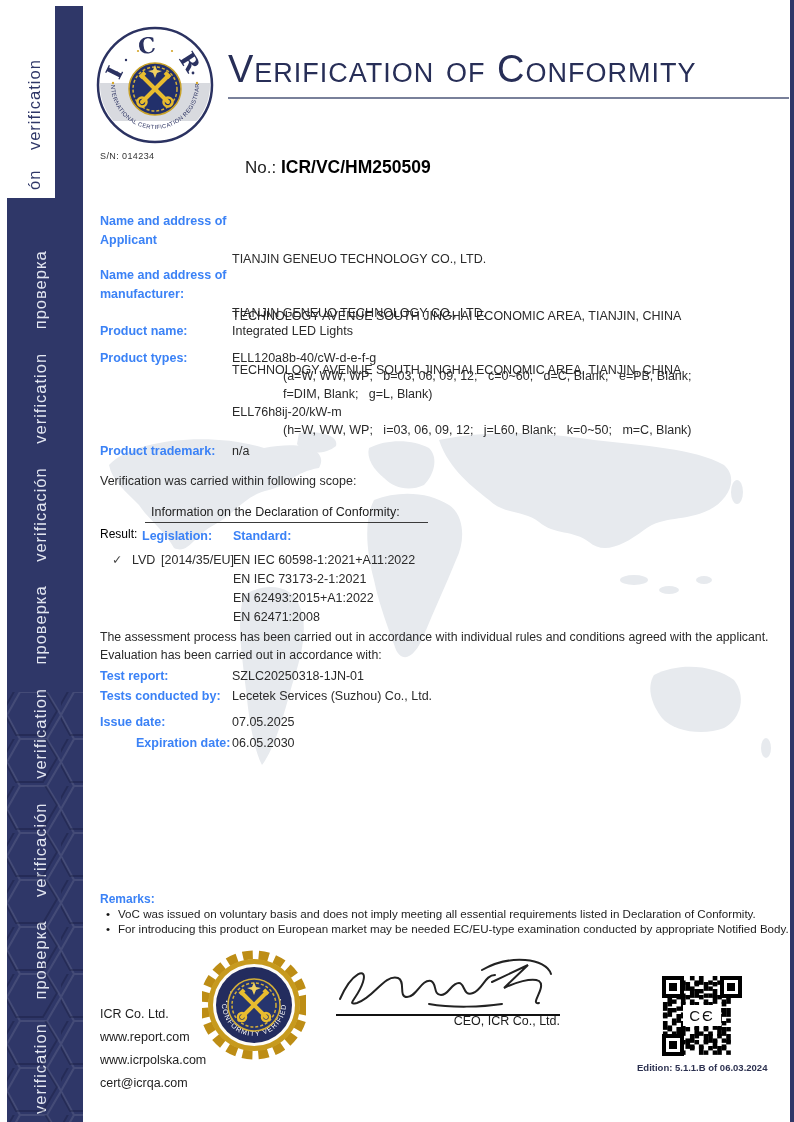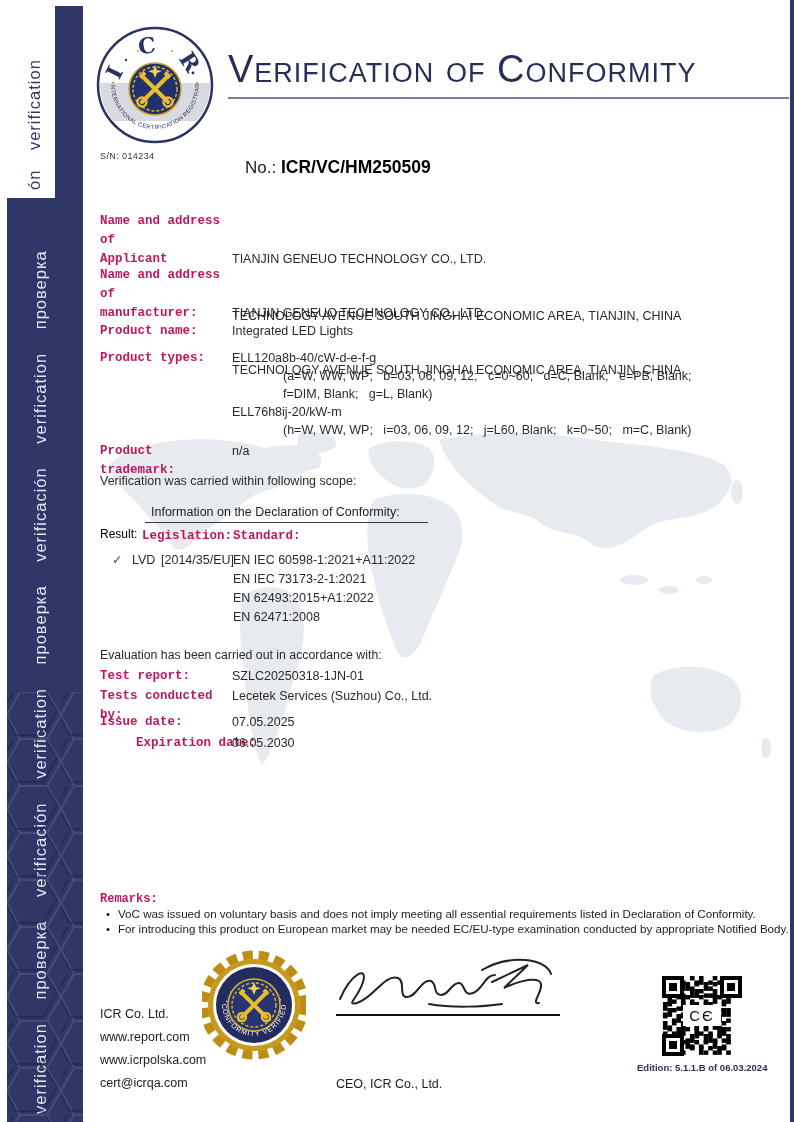--- a/index.html
+++ b/index.html
@@ -21,36 +21,36 @@
   
   .edge-right{left:790px;top:0;width:4px;height:1122px;background:#2f3768;}
   
   .title{left:228px;top:48px;font-variant:small-caps;font-size:38px;letter-spacing:1px;
          color:#272e57;}
   .title-underline{left:228px;top:97px;width:561px;height:2px;background:#79809a;}
   .sn{left:100px;top:151px;font-size:9px;letter-spacing:.4px;color:#333;}
   .no-line{left:245px;top:157px;font-size:17px;color:#222;}
   .no-line b{font-size:17.5px;color:#000;}
   
-  .lbl{font-weight:bold;font-size:12.5px;line-height:19px;color:#be185d;font-family:Liberation Mono, monospace;}
+  .lbl{font-weight:bold;font-size:12.5px;line-height:19px;color:#3b82f6;}
   .val{font-size:12.5px;line-height:19px;color:#2a2a2a;}
   .lcol{left:100px;width:132px;}
   .vcol{left:232px;white-space:pre;}
   .indent{left:283px;}
   
   .doc-head{left:145px;top:505px;font-size:12.5px;color:#1c1c1c;
             border-bottom:1.5px solid #3a3a3a;padding:0 28px 3px 6px;}
   .cols{top:527px;font-size:12.5px;}
   .small-reg{font-weight:normal;font-size:12px;color:#000000;}
   
   .rem-item{font-size:11.6px;line-height:15px;white-space:pre;color:#1d1d1d;}
   .bullet{display:inline-block;width:12px;color:#111;}
   
   .contact{font-size:12.5px;line-height:23px;color:#1d1d1d;}
-  .ceo{left:336px;top:1077px;width:224px;text-align:left;font-size:12.5px;color:#1c1c1c;}
+  .ceo{left:336px;top:1014px;width:224px;text-align:right;font-size:12.5px;color:#1c1c1c;}
   .sig-line{left:336px;top:1014px;width:224px;height:2px;background:#111;}
   .qr{left:662px;top:976px;width:80px;height:80px;background:#fff;}
   .qr pre{margin:0;position:absolute;left:1px;top:2px;font-family:"DejaVu Sans Mono",monospace;
           font-size:7.5px;line-height:6.4px;letter-spacing:0;color:#000;}
   .finder{position:absolute;width:14px;height:14px;border:4px solid #000;background:#fff;}
   .finder .core{position:absolute;left:3px;top:3px;width:8px;height:8px;background:#000;}
   .ce-box{position:absolute;left:21px;top:29px;width:38px;height:21px;background:#fff;
           text-align:center;font-size:15px;letter-spacing:2px;color:#111;line-height:21px;}
   .edition{left:637px;top:1062px;font-size:9.5px;font-weight:600;color:#2c3150;}
 </style>
@@ -186,20 +186,21 @@
   <div class="abs val" style="left:112px;top:551px;color:#444;">✓</div>
   <div class="abs val" style="left:132px;top:551px;">LVD</div>
   <div class="abs val" style="left:161px;top:551px;">[2014/35/EU]</div>
   <div class="abs val" style="left:233px;top:551px;">
     <div>EN IEC 60598-1:2021+A11:2022</div>
     <div>EN IEC 73173-2-1:2021</div>
     <div>EN 62493:2015+A1:2022</div>
     <div>EN 62471:2008</div>
   </div>
 
+  <div class="abs val nowrap" style="left:100px;top:628px;font-size:12.3px;">The assessment process has been carried out in accordance with individual rules and conditions agreed with the applicant.</div>
   <div class="abs val nowrap" style="left:100px;top:646px;font-size:12.3px;">Evaluation has been carried out in accordance with:</div>
 
   <div class="abs lbl lcol" style="top:667px;">Test report:</div>
   <div class="abs val vcol" style="top:667px;">SZLC20250318-1JN-01</div>
   <div class="abs lbl lcol" style="top:687px;">Tests conducted by:</div>
   <div class="abs val vcol" style="top:687px;">Lecetek Services (Suzhou) Co., Ltd.</div>
 
   <div class="abs lbl lcol" style="top:713px;">Issue date:</div>
   <div class="abs val vcol" style="top:713px;">07.05.2025</div>
   <div class="abs lbl lcol" style="top:734px;padding-left:36px;">Expiration date:</div>

